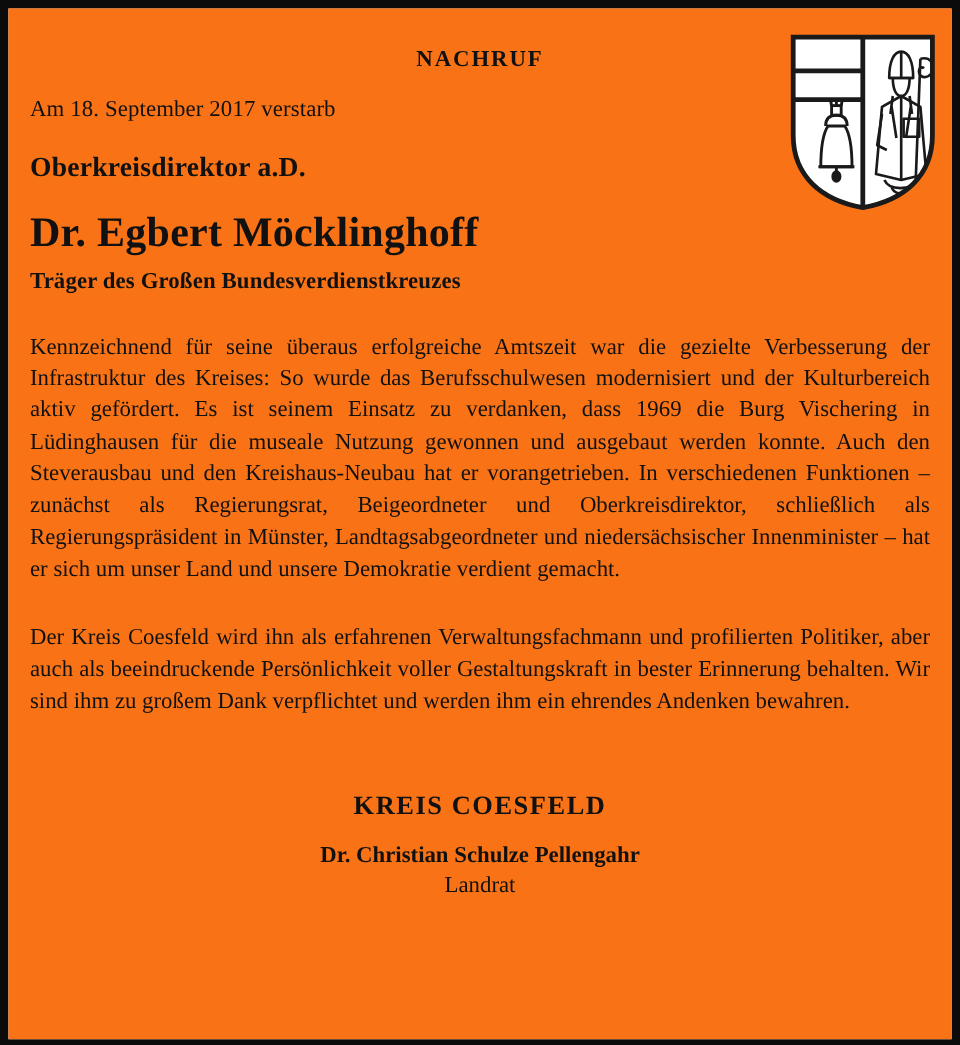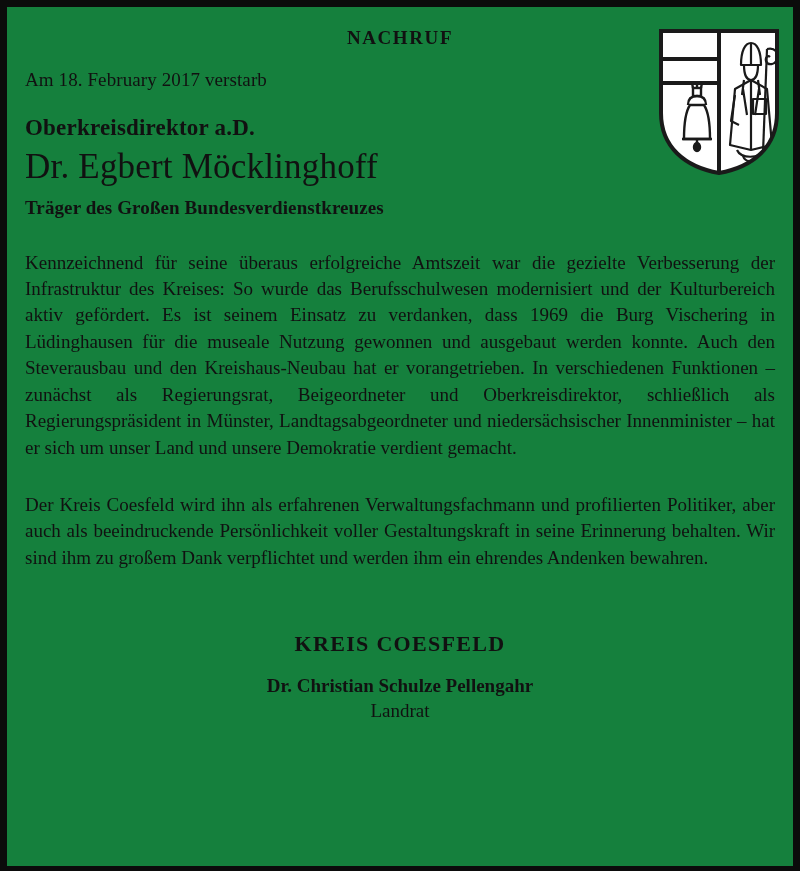--- a/index.html
+++ b/index.html
@@ -25,22 +25,22 @@
     border-left: 7px solid #0b0b0b;
     border-right: 7px solid #0b0b0b;
     border-bottom: 5px solid #0b0b0b;
   }
 
   .notice-inner {
     position: relative;
     box-sizing: border-box;
     width: 100%;
     height: 100%;
-    padding: 4px 18px;
-    background: #15803d;
+    padding: 16px 18px;
+    background: #f97316;
   }
 
   
   .headline {
     text-align: center;
     font-weight: bold;
     font-size: 19px;
     letter-spacing: 1.6px;
     padding-top: 17px;
     line-height: 1.1;
@@ -56,24 +56,24 @@
     text-align: left;
   }
   .rank {
     font-weight: bold;
     font-size: 23px;
     letter-spacing: 0.2px;
     margin-top: 24px;
     line-height: 1.15;
   }
   .name {
-    font-weight: normal;
+    font-weight: bold;
     font-size: 35px;
     letter-spacing: 0.2px;
-    margin-top: 7px;
+    margin-top: 22px;
     line-height: 1.1;
   }
   .honour {
     font-weight: bold;
     font-size: 19px;
     letter-spacing: 0.1px;
     margin-top: 10px;
     line-height: 1.15;
   }
 
@@ -187,31 +187,31 @@
 
             <path d="M82 125 C86 134 104 134 110 125"></path>
             <path d="M88 131 C90 137 98 138 101 133"></path>
           </g>
         </g>
       </svg>
     </div>
 
     <div class="headline">NACHRUF</div>
 
-    <div class="death-line">Am 18. February 2017 verstarb</div>
+    <div class="death-line">Am 18. September 2017 verstarb</div>
 
     <div class="title-block">
       <div class="rank">Oberkreisdirektor a.D.</div>
       <div class="name">Dr. Egbert Möcklinghoff</div>
       <div class="honour">Träger des Großen Bundesverdienstkreuzes</div>
     </div>
 
 
     <div class="body-para">Kennzeichnend für seine überaus erfolgreiche Amtszeit war die gezielte Verbesserung der Infrastruktur des Kreises: So wurde das Berufsschulwesen modernisiert und der Kulturbereich aktiv gefördert. Es ist seinem Einsatz zu verdanken, dass 1969 die Burg Vischering in Lüdinghausen für die museale Nutzung gewonnen und ausgebaut werden konnte. Auch den Steverausbau und den Kreishaus-Neubau hat er vorangetrieben. In verschiedenen Funktionen – zunächst als Regierungsrat, Beigeordneter und Oberkreisdirektor, schließlich als Regierungspräsident in Münster, Landtagsabgeordneter und niedersächsischer Innenminister – hat er sich um unser Land und unsere Demokratie verdient gemacht.</div>
-    <div class="body-para">Der Kreis Coesfeld wird ihn als erfahrenen Verwaltungsfachmann und profilierten Politiker, aber auch als beeindruckende Persönlichkeit voller Gestaltungskraft in seine Erinnerung behalten. Wir sind ihm zu großem Dank verpflichtet und werden ihm ein ehrendes Andenken bewahren.</div>
+    <div class="body-para">Der Kreis Coesfeld wird ihn als erfahrenen Verwaltungsfachmann und profilierten Politiker, aber auch als beeindruckende Persönlichkeit voller Gestaltungskraft in bester Erinnerung behalten. Wir sind ihm zu großem Dank verpflichtet und werden ihm ein ehrendes Andenken bewahren.</div>
 
     <div class="footer">
       <div class="org">KREIS COESFELD</div>
       <div class="signatory">Dr. Christian Schulze Pellengahr</div>
       <div class="role">Landrat</div>
     </div>
 
   </div>
 </div>
 

